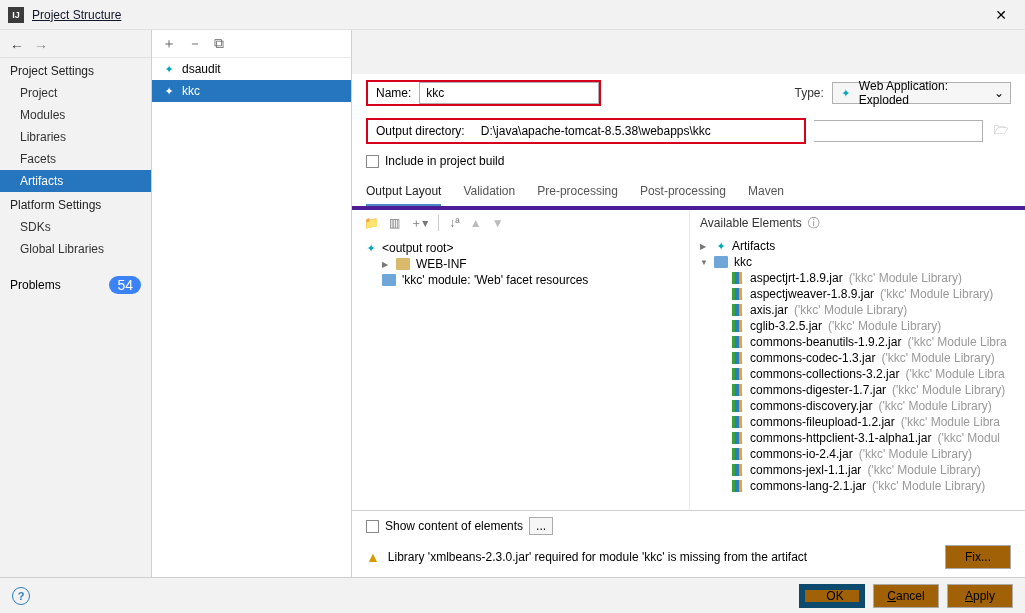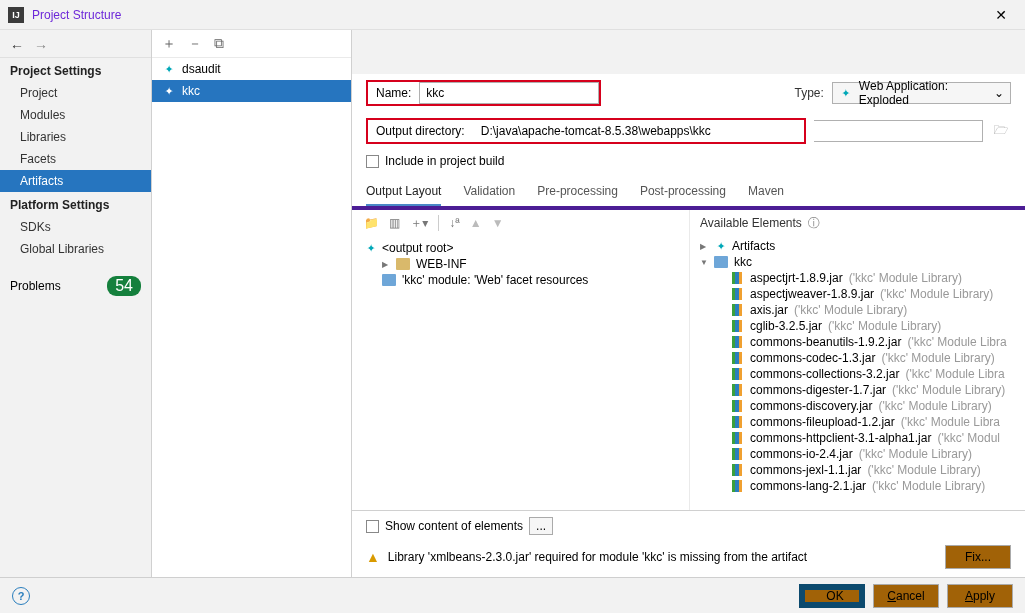--- a/index.html
+++ b/index.html
@@ -1,34 +1,34 @@
 <!DOCTYPE html>
 <html><head>
 <meta charset="utf-8">
 <style>
 * { box-sizing: border-box; margin: 0; padding: 0; font-family: "Segoe UI", Arial, sans-serif; font-size: 12px; }
 body { background: #f2f2f2; width: 1025px; height: 613px; overflow: hidden; display: flex; flex-direction: column; }
 
 .titlebar { height: 30px; background: #f2f2f2; display: flex; align-items: center; padding: 0 8px; border-bottom: 1px solid #e0e0e0; }
 .titlebar .app-icon { width: 16px; height: 16px; background: #3b3b3b; display: flex; align-items: center; justify-content: center; color: #fff; font-size: 9px; font-weight: bold; margin-right: 8px; }
-.titlebar .title { flex: 1; color: #6d28d9; }
+.titlebar .title { flex: 1; color: #0f172a; text-decoration: underline; }
 .titlebar .close { width: 32px; text-align: center; font-size: 14px; cursor: pointer; }
 
 .main { flex: 1; display: flex; overflow: hidden; }
 
 .left-panel { width: 152px; background: #f2f2f2; display: flex; flex-direction: column; border-right: 1px solid #d0d0d0; }
 .nav-arrows { height: 28px; display: flex; align-items: center; gap: 10px; padding: 0 10px; border-bottom: 1px solid #e0e0e0; }
 .nav-arrows span { color: #888; cursor: pointer; font-size: 14px; }
 .nav-arrows .active { color: #333; }
 
-.section-header { padding: 6px 10px 4px; font-weight: bold; color: #222; }
+.section-header { padding: 6px 10px 4px; font-weight: normal; color: #222; }
 .section-item { padding: 4px 10px 4px 20px; color: #333; cursor: pointer; }
 .section-item.selected { background: #2675BF; color: #fff; }
 .problems-row { padding: 4px 10px 4px 10px; display: flex; align-items: center; justify-content: space-between; margin-top: 12px; cursor: pointer; }
-.badge { background: #15803d; color: #fff; border-radius: 9px; padding: 1px 8px; font-size: 16px; }
+.badge { background: #3b82f6; color: #fff; border-radius: 9px; padding: 1px 8px; font-size: 14px; }
 
 .mid-panel { width: 200px; background: #fff; border-right: 1px solid #d0d0d0; display: flex; flex-direction: column; }
 .mid-toolbar { height: 28px; display: flex; align-items: center; gap: 12px; padding: 0 10px; border-bottom: 1px solid #eaeaea; }
 .mid-toolbar span { color: #666; cursor: pointer; font-size: 14px; }
 .artifact-item { padding: 4px 10px; display: flex; align-items: center; gap: 6px; cursor: pointer; }
 .artifact-item.selected { background: #2675BF; color: #fff; }
 .web-icon { display: inline-flex; width: 14px; height: 14px; align-items: center; justify-content: center; font-size: 11px; }
 .web-icon.cyan { color: #00a8b8; }
 .web-icon.white { color: #fff; }
 

